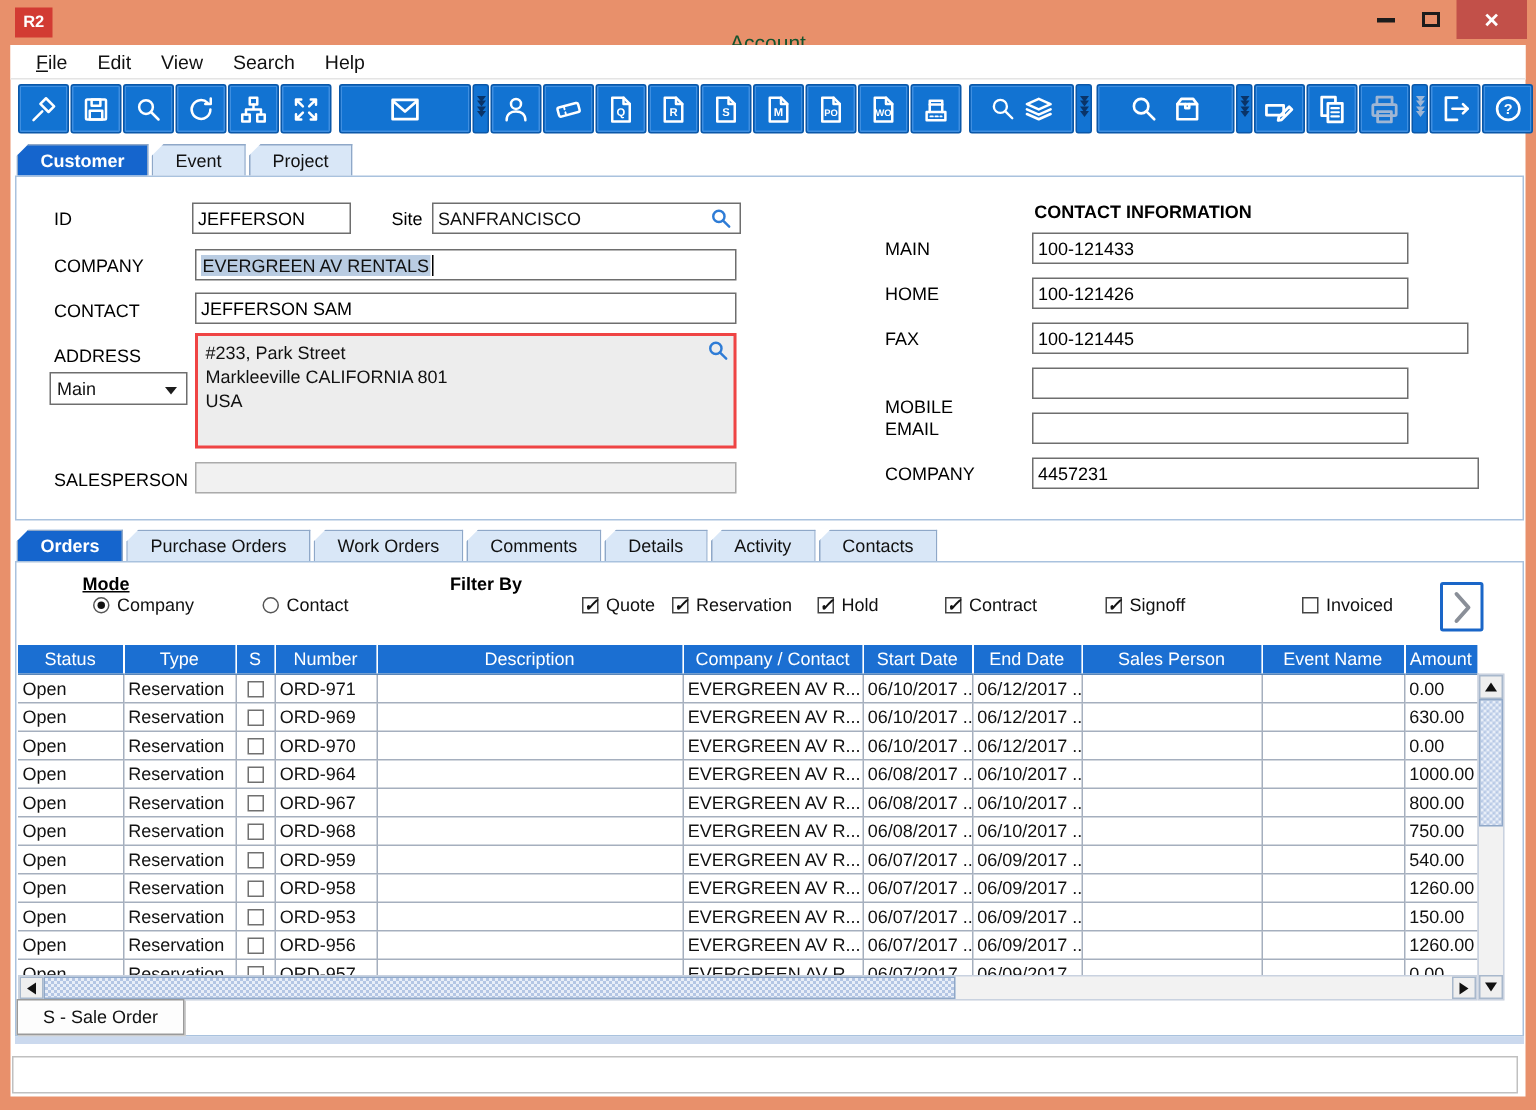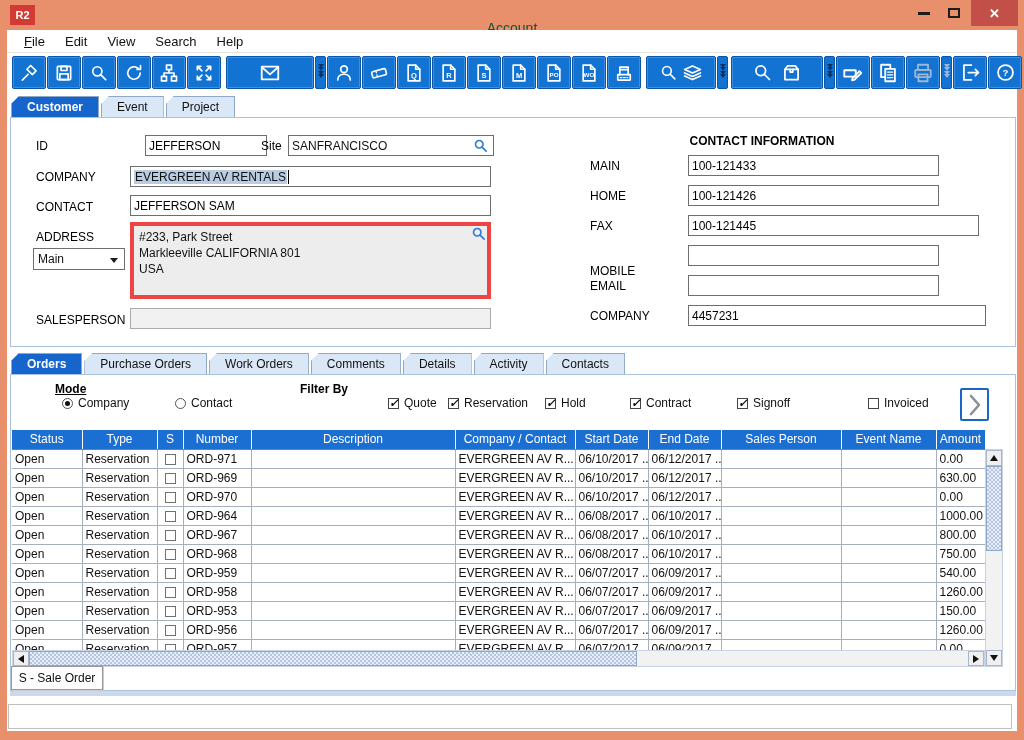--- a/index.html
+++ b/index.html
@@ -54,21 +54,21 @@
   .bottom-strip { position:absolute; left:3px; top:661px; width:1006px; height:5px; background:#CBD9EE; }
 
   
   .lbl { position:absolute; font-size:12px; color:#000; white-space:nowrap; }
   .lbl.b { font-weight:bold; }
   .fld { position:absolute; height:21px; background:#fff; border:1px solid #6E6E6E; font-size:12px; padding:0 3px; display:flex; align-items:center; white-space:nowrap; overflow:hidden; }
   input.fld { display:block; line-height:19px; font-family:"Liberation Sans",sans-serif; }
   .fld.disabled { background:#F1F1F1; border-color:#ABABAB; }
   .hl { background:#B9CCE2; padding:0 1px; }
   .caret { display:inline-block; width:1px; height:14px; background:#000; margin-left:1px; }
-  .addrbox { position:absolute; background:#EDEDED; border:4px solid #ef4444; padding:3px 6px 3px 5px; line-height:16px; font-size:12px; }
+  .addrbox { position:absolute; background:#EDEDED; border:2px solid #ef4444; padding:3px 6px 3px 5px; line-height:16px; font-size:12px; }
   .mag { position:absolute; }
   .ddl { position:absolute; height:22px; background:#fff; border:1px solid #6E6E6E; font-size:12px; display:flex; align-items:center; padding:0 4px; }
   .ddl .arr { position:absolute; right:6px; top:9px; width:0; height:0; border-left:4px solid transparent; border-right:4px solid transparent; border-top:5px solid #1c1c1c; }
 
   
   .radio { position:absolute; display:flex; align-items:center; gap:5px; font-size:12px; }
   .radio i { width:11px; height:11px; border:1px solid #555; border-radius:50%; background:#fff; position:relative; }
   .radio.on i::after { content:''; position:absolute; left:2px; top:2px; width:5px; height:5px; border-radius:50%; background:#111; }
   .cbx { position:absolute; display:flex; align-items:center; gap:5px; font-size:12px; }
   .cbx i { width:11px; height:11px; border:1px solid #444; background:#fff; position:relative; }
@@ -87,21 +87,21 @@
   
   .vscroll { position:absolute; left:978px; top:419px; width:18px; height:218px; background:#F2F2F2; border:1px solid #C9D2E0; }
   .hscroll { position:absolute; left:5px; top:620px; width:973px; height:17px; background:#F2F2F2; border:1px solid #C9D2E0; }
   .sbtn { position:absolute; background:#EFEFEF; border:1px solid #A8B8CC; display:flex; align-items:center; justify-content:center; }
   .tri-u { width:0;height:0;border-left:4px solid transparent;border-right:4px solid transparent;border-bottom:6px solid #111; }
   .tri-d { width:0;height:0;border-left:4px solid transparent;border-right:4px solid transparent;border-top:6px solid #111; }
   .tri-l { width:0;height:0;border-top:4px solid transparent;border-bottom:4px solid transparent;border-right:6px solid #111; }
   .tri-r { width:0;height:0;border-top:4px solid transparent;border-bottom:4px solid transparent;border-left:6px solid #111; }
   .dither { background-color:#E8EEF8; background-image:linear-gradient(45deg,#B4C6E4 25%,transparent 25%,transparent 75%,#B4C6E4 75%),linear-gradient(45deg,#B4C6E4 25%,transparent 25%,transparent 75%,#B4C6E4 75%); background-size:4px 4px; background-position:0 0,2px 2px; border:1px solid #90A8C8; position:absolute; }
 
-  .legend { position:absolute; left:4px; top:636px; width:92px; height:24px; background:#FDFDFD; border:1px solid #9A9A9A; box-shadow:1px 1px 0 #ccc; display:flex; align-items:center; justify-content:center; font-size:12px; }
+  .legend { position:absolute; left:4px; top:636px; width:112px; height:24px; background:#FDFDFD; border:1px solid #9A9A9A; box-shadow:1px 1px 0 #ccc; display:flex; align-items:center; justify-content:center; font-size:12px; }
   .statusbar { position:absolute; left:1px; top:674px; width:1004px; height:25px; background:#fff; border:1px solid #C0C0C0; }
 </style>
 </head>
 <body>
 
 <div class="titlebar">
   <div class="logo">R2</div>
   <div class="wtitle">Account</div>
   <div class="winbtn btn-min">
       <i></i>
@@ -315,21 +315,21 @@
 
   <div class="tabrow upper">
     <div class="tab selected">Customer</div>
     <div class="tab">Event</div>
     <div class="tab">Project</div>
   </div>
 
   <div class="panel form"></div>
 
   <span class="lbl" style="left:29px; top:109px;">ID</span>
-  <input class="fld" style="left: 138px; top: 105px; width: 122px;" value="JEFFERSON">
+  <input class="fld" style="left: 121px; top: 105px; width: 106px;" value="JEFFERSON">
   <span class="lbl" style="left:254px; top:109px;">Site</span>
   <div class="fld" style="left:281px; top:105px; width:206px;">
       <span>SANFRANCISCO</span>
     </div>
   <svg class="mag" style="left:466px; top:108px;" width="15" height="15" viewBox="0 0 24 24" fill="none" stroke="#2E7CD6" stroke-width="2.6" stroke-linecap="round">
       <circle cx="10" cy="10" r="6"></circle>
       <path d="M14.5 14.5 L21 21"></path>
     </svg>
 
   <span class="lbl" style="left:29px; top:140px;">COMPANY</span>

